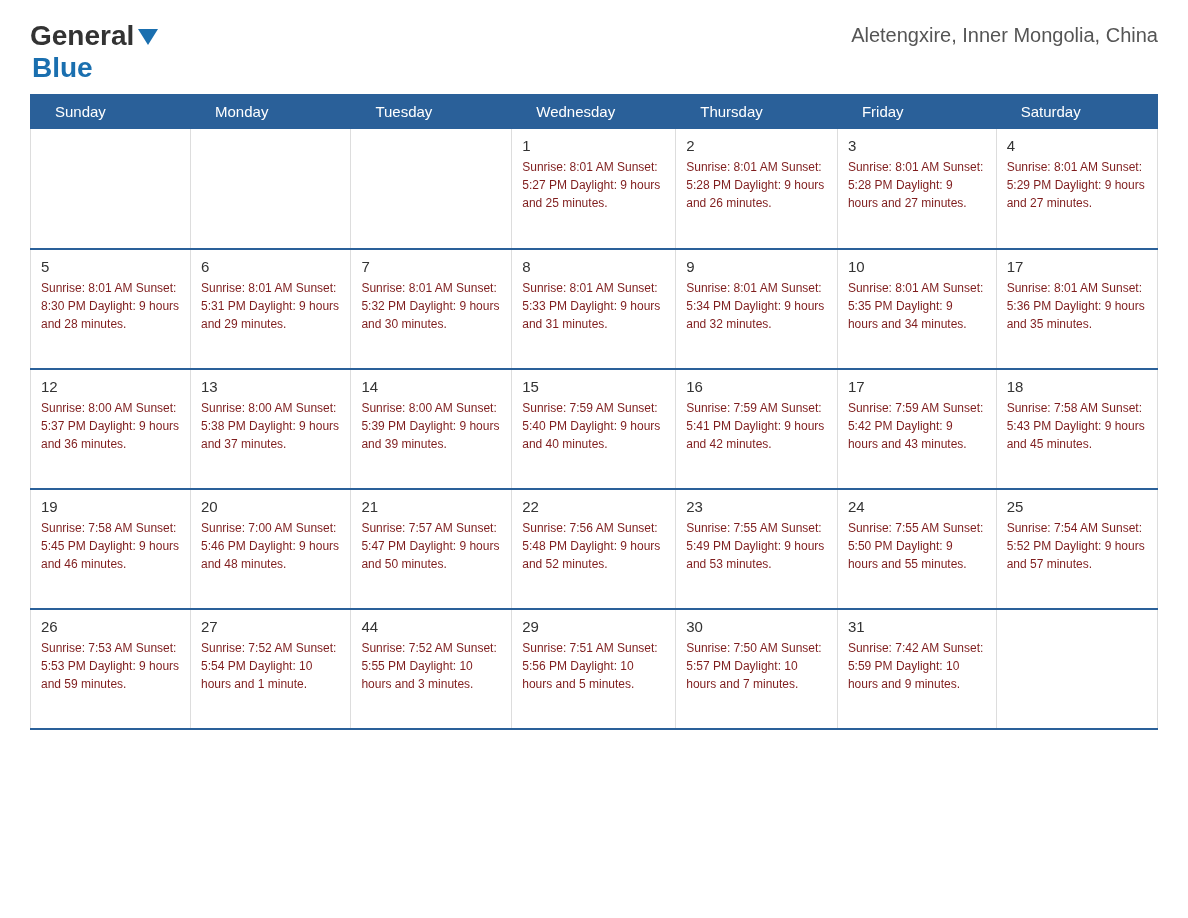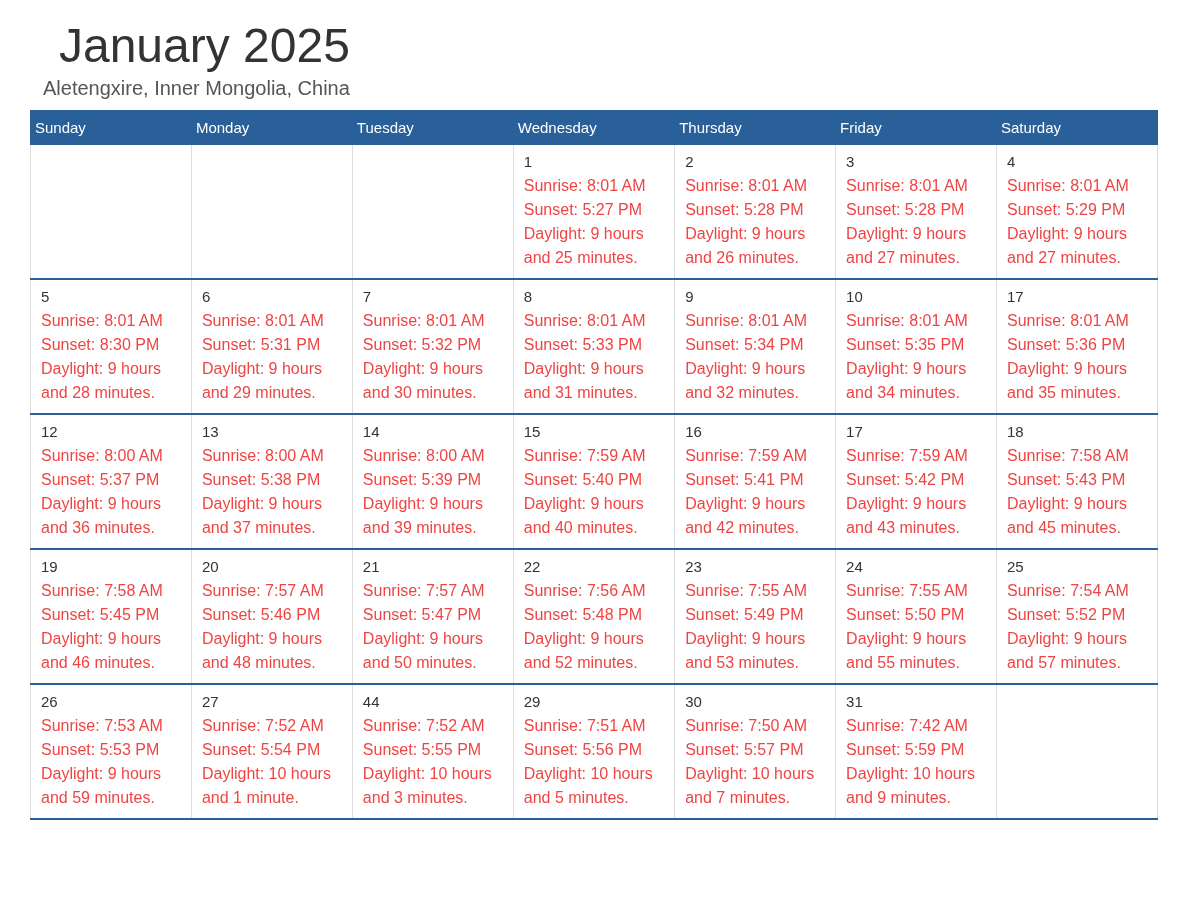--- a/index.html
+++ b/index.html
@@ -61,21 +61,21 @@
       border-collapse: collapse;
       margin-top: 10px;
     }
     .calendar thead tr {
       background-color: #2a6099;
     }
     .calendar thead th {
       color: #fff;
       font-size: 15px;
       font-weight: normal;
-      padding: 8px 4px;
+      padding: 8px 24px;
       text-align: left;
       border: 1px solid #2a6099;
     }
     .calendar tbody tr {
       border-bottom: 2px solid #2a6099;
     }
     .calendar tbody td {
       vertical-align: top;
       padding: 8px 10px;
       border: 1px solid #ddd;
@@ -86,34 +86,42 @@
       height: 120px;
     }
     .day-number {
       font-size: 15px;
       color: #333;
       font-weight: normal;
       display: block;
       margin-bottom: 4px;
     }
     .day-info {
-      font-size: 16px;
-      color: #ef4444;
+      font-size: 12px;
+      color: #7f1d1d;
       line-height: 1.5;
     }
     .empty-cell {
       background: #fff;
     }
   </style>
 </head>
 <body>
 
 <div class="header-area">
+  <div class="logo">
+    <div class="logo-text">
+      <span class="logo-general">General</span>
+        <span class="logo-triangle"></span>
+    </div>
+    <div style="margin-left:2px;">
+      <span class="logo-blue" style="font-size:28px;font-weight:bold;color:#1a6faf;">Blue</span>
+    </div>
+  </div>
   <div class="title-area">
-    <div class="month-title">January 2025</div>
     <div class="location-title">Aletengxire, Inner Mongolia, China</div>
   </div>
 </div>
 
 <table class="calendar">
   <thead>
     <tr>
     <th>Sunday</th>
         <th>Monday</th>
         <th>Tuesday</th>
@@ -243,21 +251,21 @@
       </tr>
       <tr>
         <td>
           <span class="day-number">19</span>
           <div class="day-info">Sunrise: 7:58 AM
 Sunset: 5:45 PM
 Daylight: 9 hours and 46 minutes.</div>
         </td>
         <td>
           <span class="day-number">20</span>
-          <div class="day-info">Sunrise: 7:57 AM
+          <div class="day-info">Sunrise: 7:00 AM
 Sunset: 5:46 PM
 Daylight: 9 hours and 48 minutes.</div>
         </td>
         <td>
           <span class="day-number">21</span>
           <div class="day-info">Sunrise: 7:57 AM
 Sunset: 5:47 PM
 Daylight: 9 hours and 50 minutes.</div>
         </td>
         <td>

